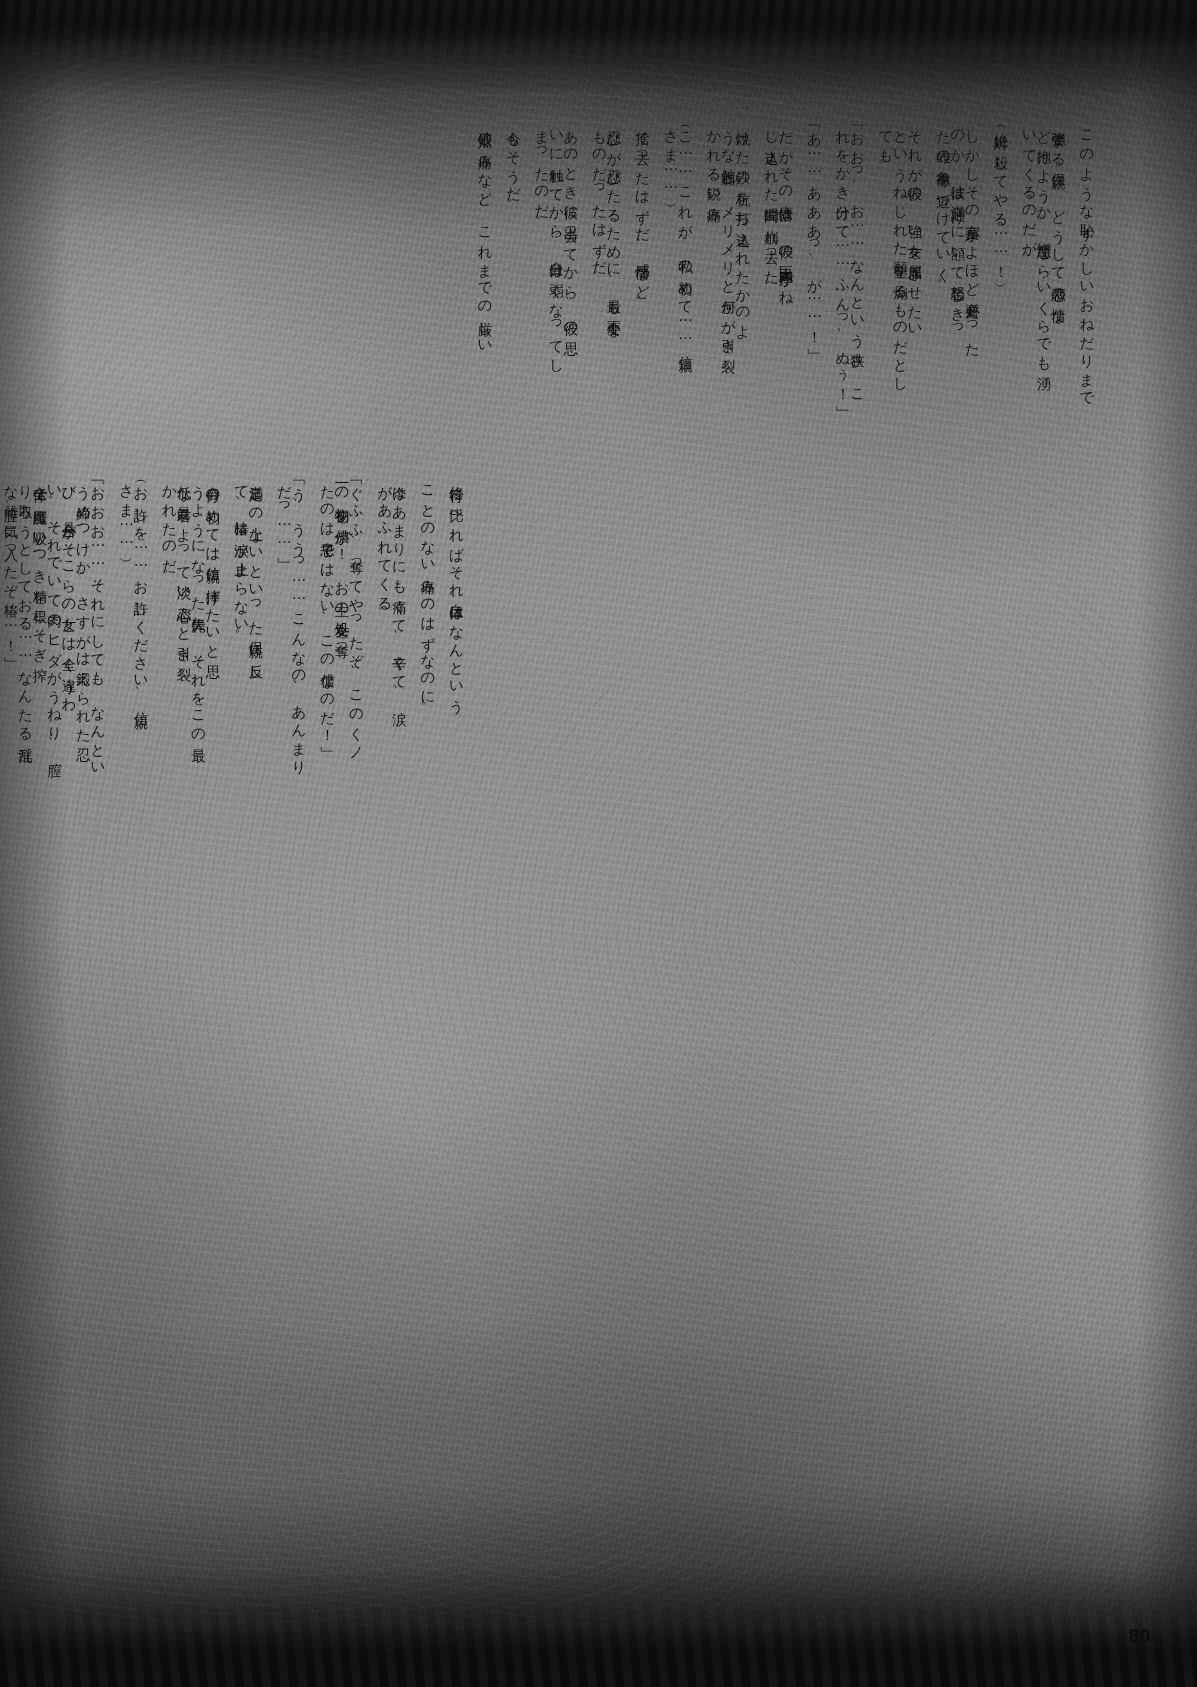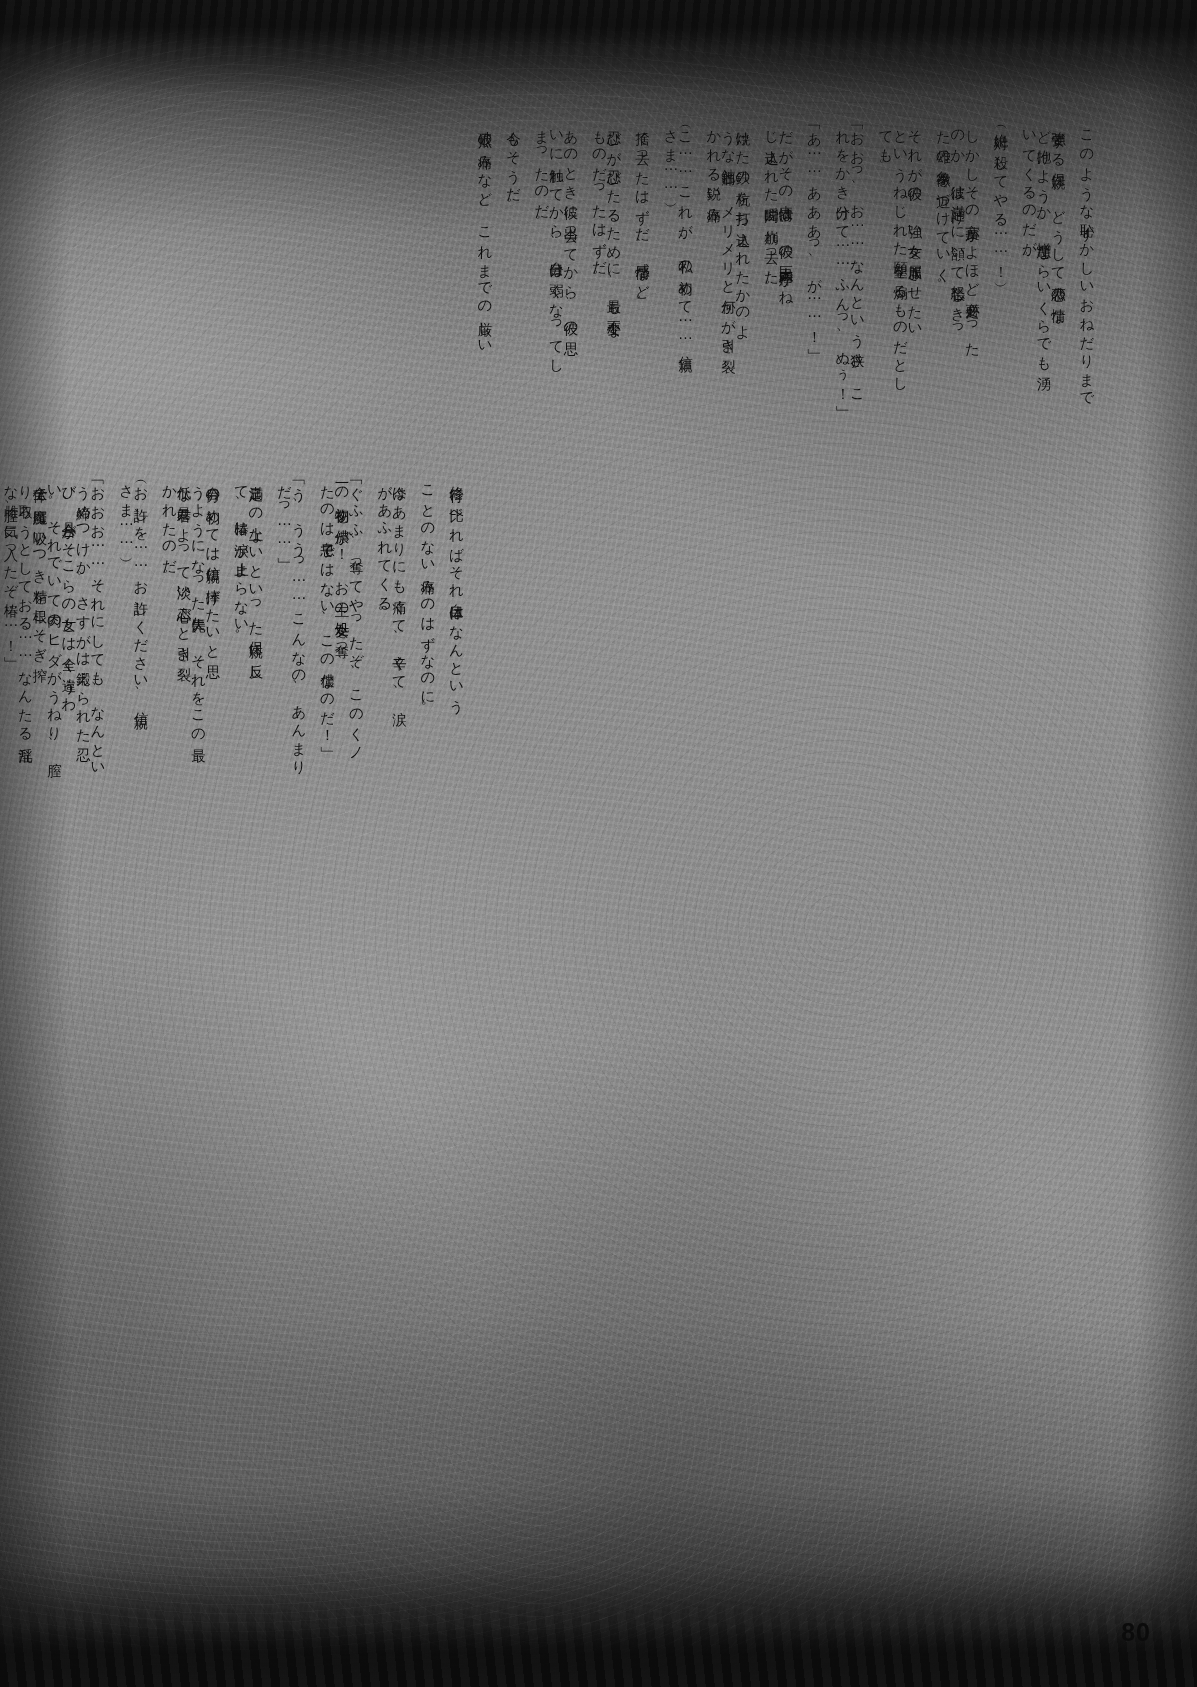--- a/index.html
+++ b/index.html
@@ -116,21 +116,21 @@
   }
 
   .col.top    { align-self: flex-start; }
   .col.band2  { align-self: flex-start; margin-top: 355px; }
 
   .page-number {
     position: absolute;
     right: 46px;
     bottom: 40px;
     font-family: "Liberation Sans", sans-serif;
-    font-size: 25px;
+    font-size: 18px;
     font-weight: 700;
     color: #0b0b0b;
     letter-spacing: 1px;
     margin-left: 48px;
   }
 </style>
 </head>
 <body>
 
 <div class="page">

